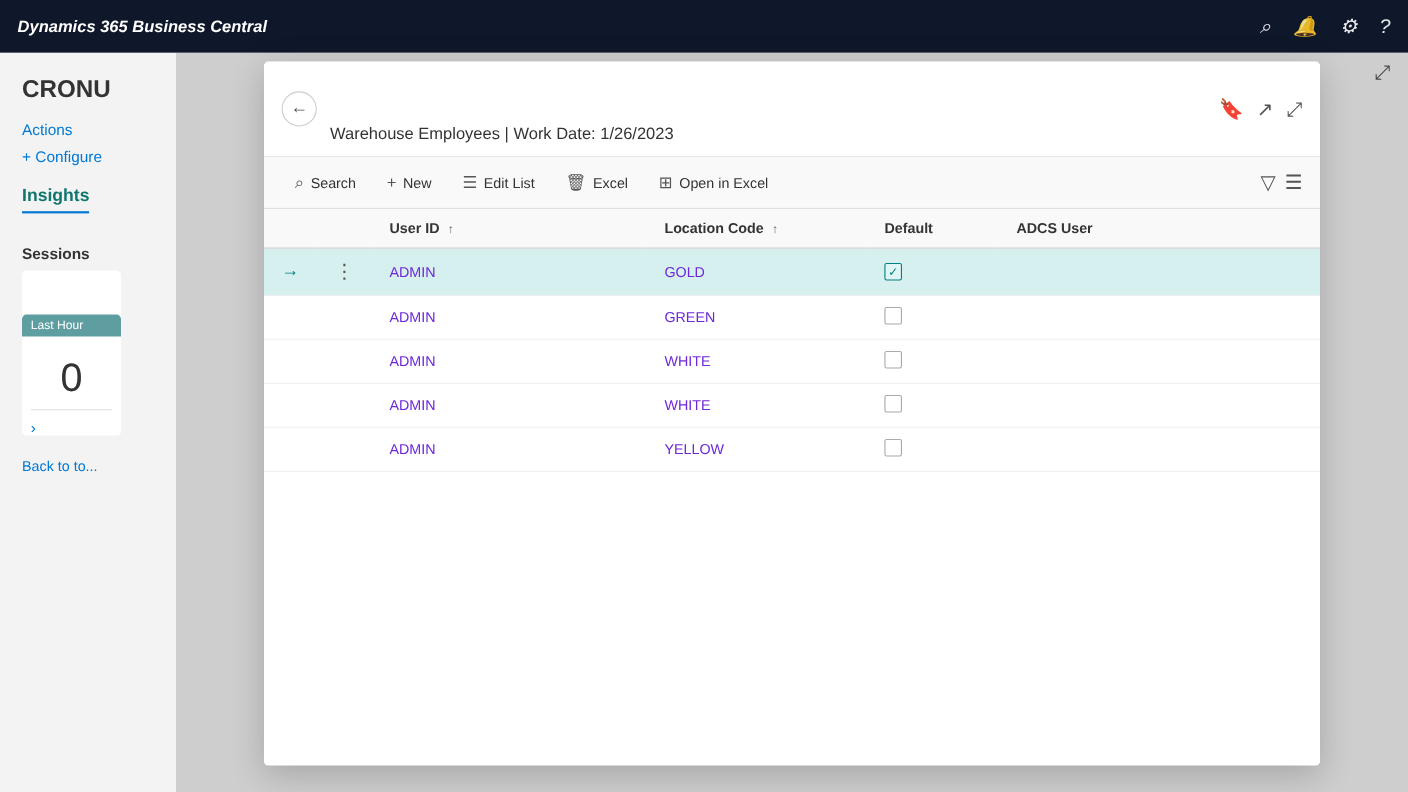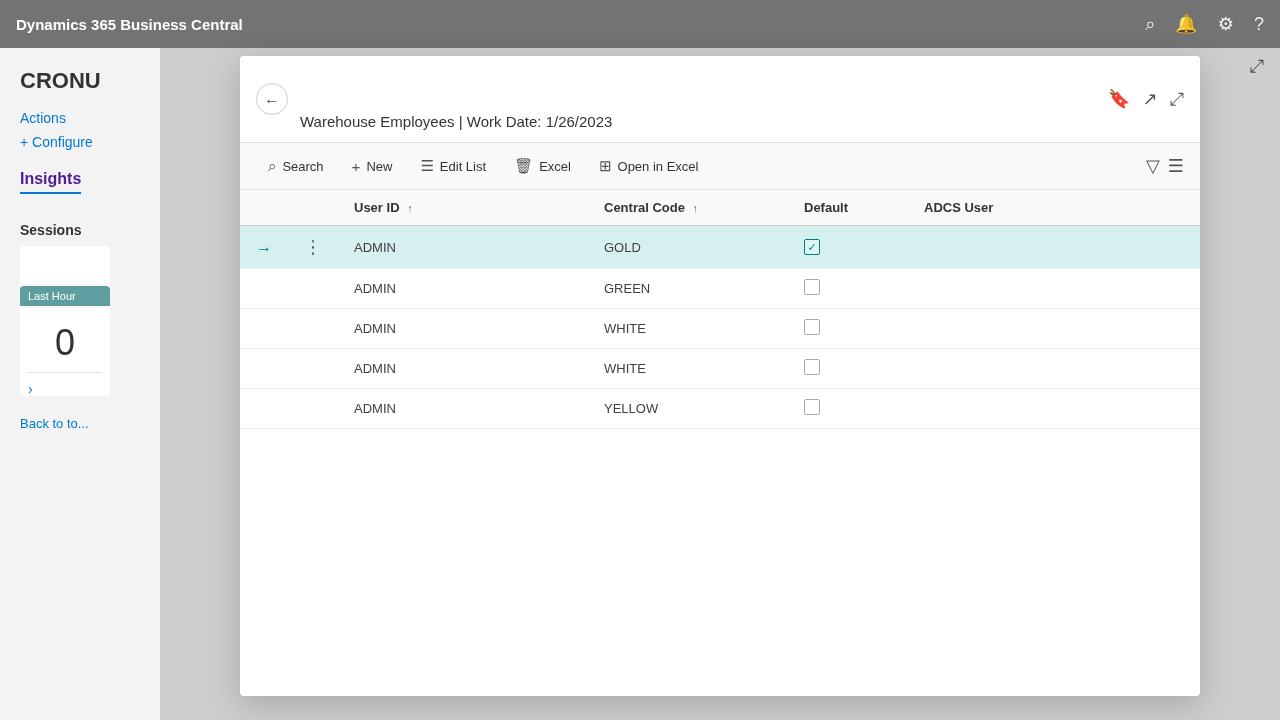--- a/index.html
+++ b/index.html
@@ -8,27 +8,28 @@
       font-size: 14px;
       background: #e5e5e5;
       width: 1280px;
       height: 720px;
       overflow: hidden;
       position: relative;
     }
 
     
     .topbar {
-      background: #737373;
+      background: #0f172a;
       height: 48px;
       display: flex;
       align-items: center;
       justify-content: space-between;
       padding: 0 16px;
       color: white;
+      font-style: italic;
     }
     .topbar-title {
       font-size: 15px;
       font-weight: 600;
       color: white;
     }
     .topbar-icons {
       display: flex;
       gap: 20px;
       align-items: center;
@@ -64,21 +65,21 @@
       margin-bottom: 8px;
     }
     .bg-configure {
       color: #0078d4;
       font-size: 14px;
       margin-bottom: 20px;
     }
     .bg-insights {
       font-size: 16px;
       font-weight: 600;
-      color: #4c1d95;
+      color: #0f766e;
       margin-bottom: 12px;
       border-bottom: 2px solid #0078d4;
       padding-bottom: 4px;
       display: inline-block;
     }
     .bg-sessions {
       font-size: 14px;
       font-weight: 600;
       color: #333;
       margin-top: 16px;
@@ -303,21 +304,21 @@
     }
     .row-menu {
       color: #888;
       font-size: 18px;
       cursor: pointer;
       width: 24px;
       text-align: center;
     }
 
     .link-text {
-      color: #404040;
+      color: #6d28d9;
       text-decoration: none;
       cursor: pointer;
     }
 
     .cb {
       width: 16px;
       height: 16px;
       border: 1px solid #aaa;
       background: white;
       display: inline-flex;
@@ -420,21 +421,21 @@
       <table>
         <thead>
           <tr>
             <th class="col-arrow"></th>
             <th class="col-menu"></th>
             <th class="col-userid">
               <span>User ID</span>
               <span class="sort-arrow">↑</span>
             </th>
             <th class="col-location">
-              <span>Central Code</span>
+              <span>Location Code</span>
               <span class="sort-arrow">↑</span>
             </th>
             <th class="col-default">
               <span>Default</span>
             </th>
             <th class="col-adcs">
               <span>ADCS User</span>
             </th>
           </tr>
         </thead>

